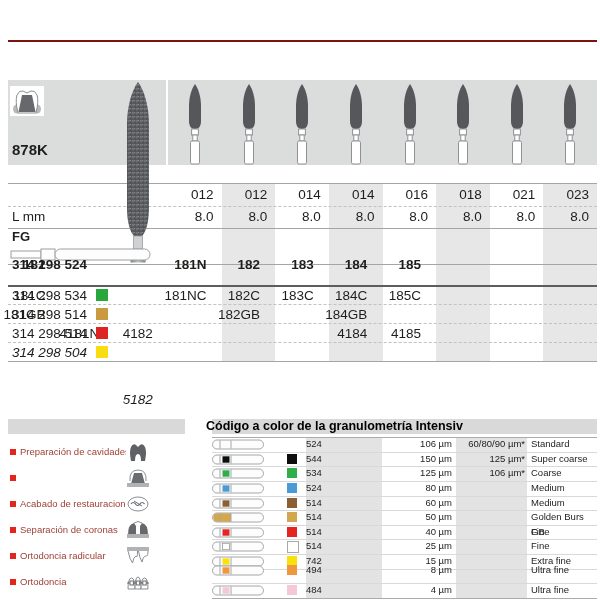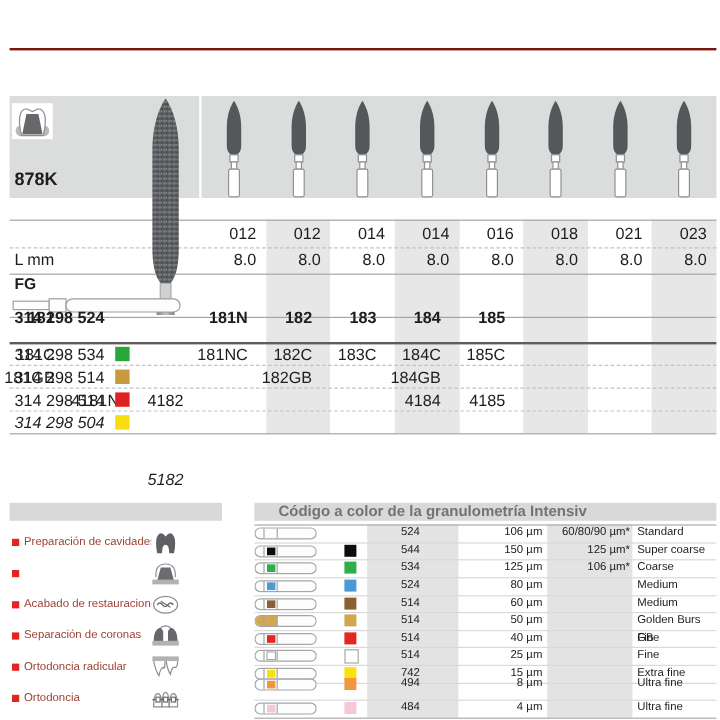--- a/index.html
+++ b/index.html
@@ -28,21 +28,21 @@
   .sec-band{top:419px;height:15px;background:#d9d9d9;z-index:0;}
   .sec-title{font-size:12.5px;font-weight:bold;line-height:15px;z-index:2;}
   .sym-row{left:8px;width:200px;height:24px;z-index:2;}
   .sym-row .bullet{position:absolute;left:2px;top:9px;width:6px;height:6px;}
   .sym-row .lbl{position:absolute;left:12px;line-height:24px;font-size:9.5px;color:#9c4136;}
   .sym-row .ibox{position:absolute;left:118px;top:1px;width:24px;height:22px;background:#fff;}
   .grit-band{top:437px;height:161px;background:#e3e3e3;z-index:0;}
   .grit-row{left:212px;width:385px;z-index:2;font-size:9.5px;}
   .grit-row .bur{position:absolute;left:0;top:2px;}
   .grit-row .sq{position:absolute;left:75px;top:2px;width:10px;height:10px;}
-  .grit-row .code{position:absolute;left:94px;width:72px;text-align:center;}
+  .grit-row .code{position:absolute;left:94px;width:72px;text-align:left;}
   .grit-row .grain{position:absolute;left:170px;width:70px;text-align:right;}
   .grit-row .note{position:absolute;left:244px;width:69px;text-align:right;}
   .grit-row .nm{position:absolute;left:319px;}
   .rline{position:absolute;left:212px;width:385px;height:1px;z-index:1;}
 </style>
 </head>
 <body>
 
 <div class="page">
   <div class="abs top-rule"></div>
@@ -305,21 +305,21 @@
             <path d="M15 18 Q15 7 18.5 7 Q22 7 22 18 Z" fill="#fff" stroke="#8b8e90"></path>
             <line x1="1" y1="12" x2="23" y2="12" stroke="#6a6c70"></line>
             <rect x="4" y="10" width="3.4" height="4" fill="#fff" stroke="#6a6c70"></rect>
             <rect x="10.3" y="10" width="3.4" height="4" fill="#fff" stroke="#6a6c70"></rect>
             <rect x="16.8" y="10" width="3.4" height="4" fill="#fff" stroke="#6a6c70"></rect>
           </svg></div>
       </div>
     </div>
 
   <div class="abs sec-band" style="left:212px;width:385px"></div>
-  <div class="abs sec-title" style="left:232px;top:419px;color:#737373">Código a color de la granulometría Intensiv</div>
+  <div class="abs sec-title" style="left:206px;top:419px;color:#000000">Código a color de la granulometría Intensiv</div>
   <div class="abs grit-band" style="left:306px;width:76px"></div>
   <div class="abs grit-band" style="left:456px;width:71px"></div>
   <div id="grit-rows">
       <div class="abs grit-row" style="top: 437px; height: 14.64px; line-height: 14.64px;">
         <div class="bur"><svg width="52" height="11" viewBox="0 0 52 11">
             <rect x="0.5" y="1" width="51" height="9" rx="4.5" fill="#fdfdfd" stroke="#a3a6a8"></rect>
             <line x1="8" y1="1.4" x2="8" y2="9.6" stroke="#a3a6a8"></line>
             <line x1="19" y1="1.4" x2="19" y2="9.6" stroke="#a3a6a8"></line>
           </svg></div>
         <div class="code">524</div>

